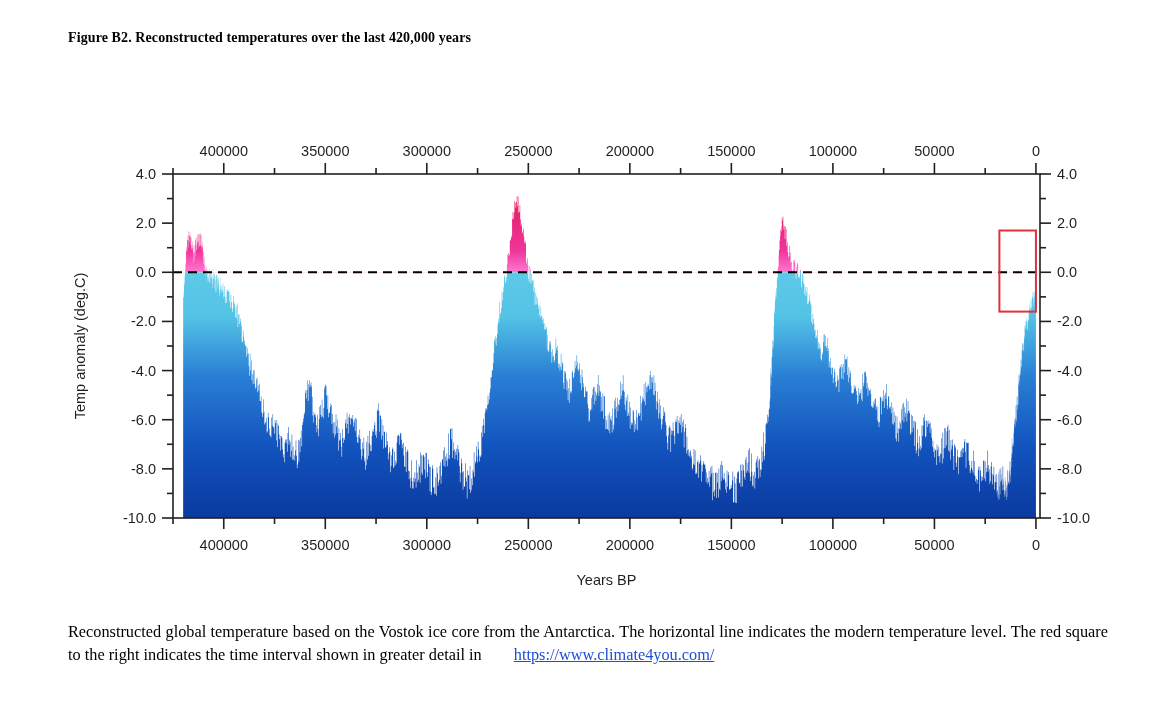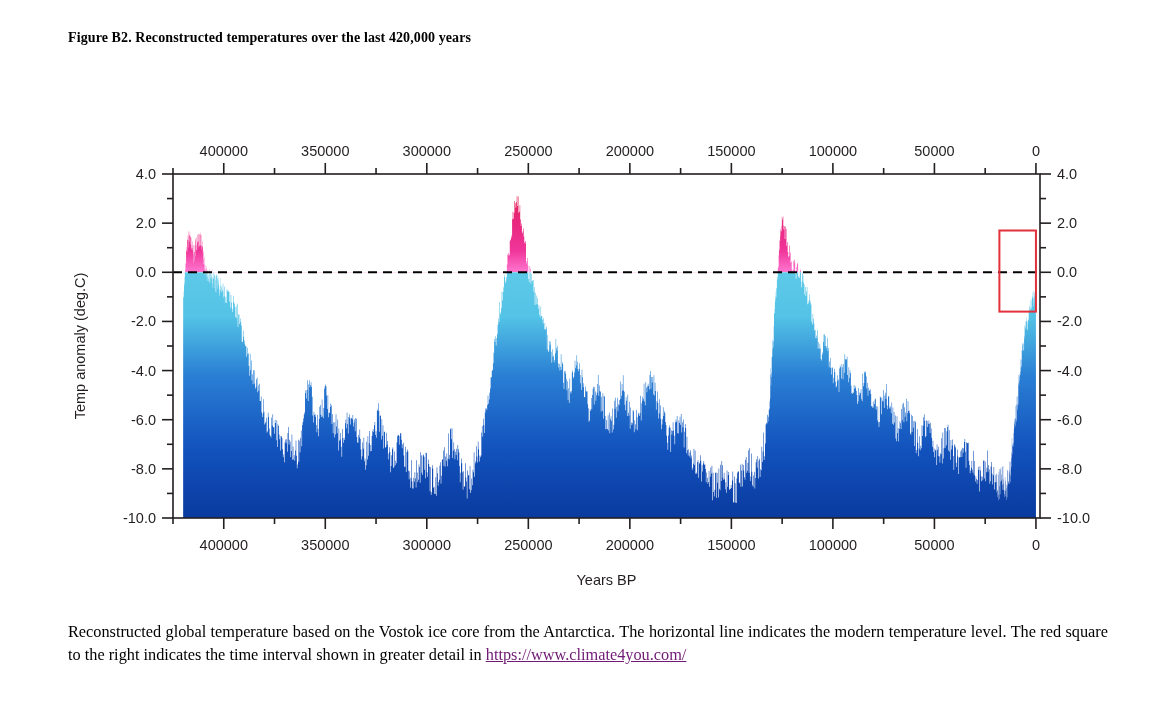--- a/index.html
+++ b/index.html
@@ -45,23 +45,24 @@
     left: 68px;
     top: 620px;
     width: 1040px;
     font-family: "Liberation Serif", serif;
     font-size: 16.3px;
     line-height: 1.42;
     text-align: justify;
     color: #000;
   }
   .caption .url {
-    color: #701a75;
+    color: #1d4ed8;
     text-decoration: underline;
     cursor: pointer;
+    margin-left: 28px;
   }
   svg { display: block; }
   text { font-family: "Liberation Sans", sans-serif; fill: #231f20; }
   .tick-label { font-size: 14.5px; }
   .axis-title { font-size: 14.5px; }
 </style>
 </head>
 <body>
 
 <div id="figure-root">

